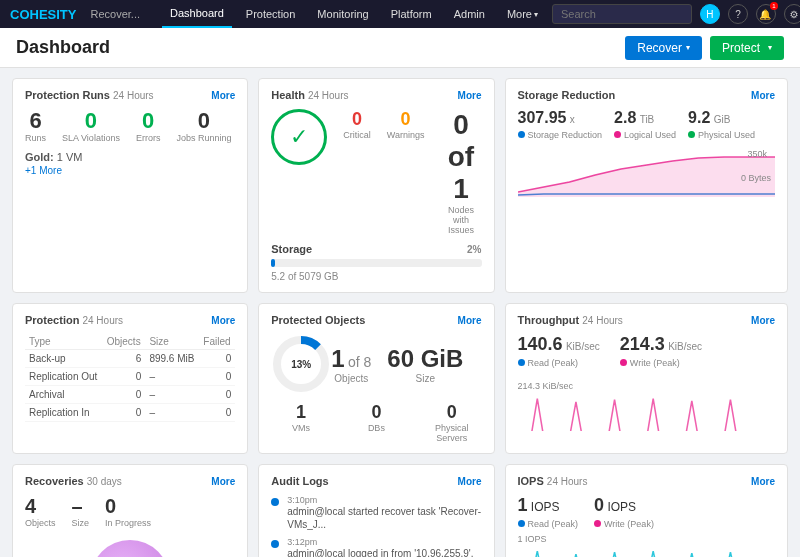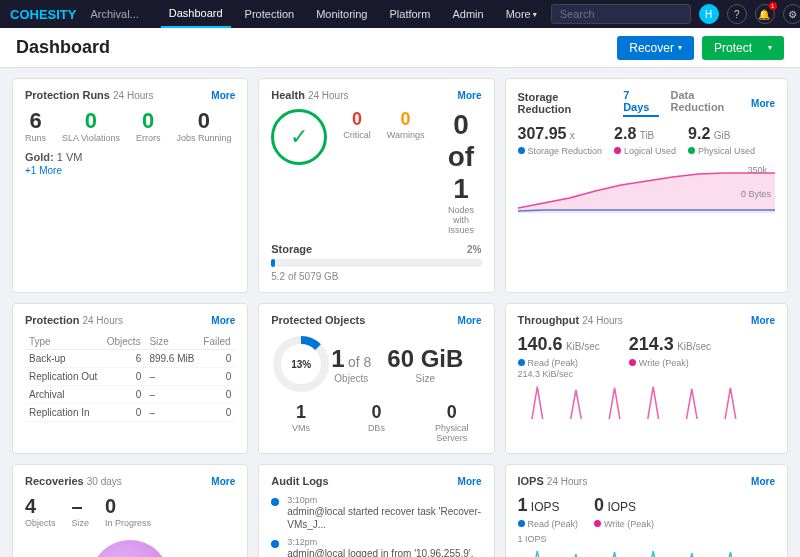--- a/index.html
+++ b/index.html
@@ -116,21 +116,21 @@
     .btn-protect {
       background: #00b050;
       color: #fff;
       border: none;
       border-radius: 3px;
       padding: 5px 12px;
       font-size: 12px;
       cursor: pointer;
       display: flex;
       align-items: center;
-      gap: 16px;
+      gap: 8px;
     }
 
     
     .dashboard {
       padding: 10px 12px;
       display: grid;
       grid-template-columns: 1fr 1fr 1.2fr;
       grid-template-rows: auto auto auto;
       gap: 10px;
     }
@@ -315,22 +315,22 @@
       gap: 16px;
       margin-top: 8px;
     }
     .po-item { text-align: center; flex: 1; }
     .po-item .val { font-size: 18px; font-weight: bold; color: #333; }
     .po-item .lbl { font-size: 9px; color: #888; }
 
     
     .tp-metrics {
       display: flex;
-      gap: 29px;
-      margin-bottom: 0;
+      gap: 20px;
+      margin-bottom: 12px;
     }
     .tp-metric .val { font-size: 18px; font-weight: bold; color: #333; }
     .tp-metric .unit { font-size: 10px; color: #888; }
     .tp-metric .lbl { font-size: 9px; color: #888; }
 
     
     .rec-stats {
       display: flex;
       gap: 16px;
       margin-bottom: 8px;
@@ -387,21 +387,21 @@
       height: 40px;
       position: relative;
     }
     .spike-chart svg { width: 100%; height: 100%; }
   </style>
 </head>
 <body>
 
 <nav class="topnav">
   <span class="logo">COHESITY</span>
-  <span class="product-name">Archival...</span>
+  <span class="product-name">Recover...</span>
   <a class="nav-item active">Dashboard</a>
   <a class="nav-item">Protection</a>
   <a class="nav-item">Monitoring</a>
   <a class="nav-item">Platform</a>
   <a class="nav-item">Admin</a>
   <a class="nav-item more-item">
     <span>More</span>
     <span class="chevron">▾</span>
   </a>
   <div class="topnav-right">
@@ -503,24 +503,20 @@
         <div class="storage-bar-fill" style="width:2%;"></div>
       </div>
       <div class="storage-text">5.2 of 5079 GB</div>
     </div>
   </div>
 
   <div class="card">
     <div class="card-title">
       <div style="display:flex;align-items:center;gap:8px;">
         <span>Storage Reduction</span>
-        <div class="stor-red-tabs" style="margin-bottom:0;">
-          <span class="stor-tab active">7 Days</span>
-          <span class="stor-tab">Data Reduction</span>
-        </div>
       </div>
       <a class="more-link">More</a>
     </div>
     <div class="stor-metrics">
       <div class="stor-metric">
         <span class="val">307.95</span>
         <span class="unit">x</span>
         <div><span class="dot dot-blue"></span><span class="lbl">Storage Reduction</span></div>
       </div>
       <div class="stor-metric">

